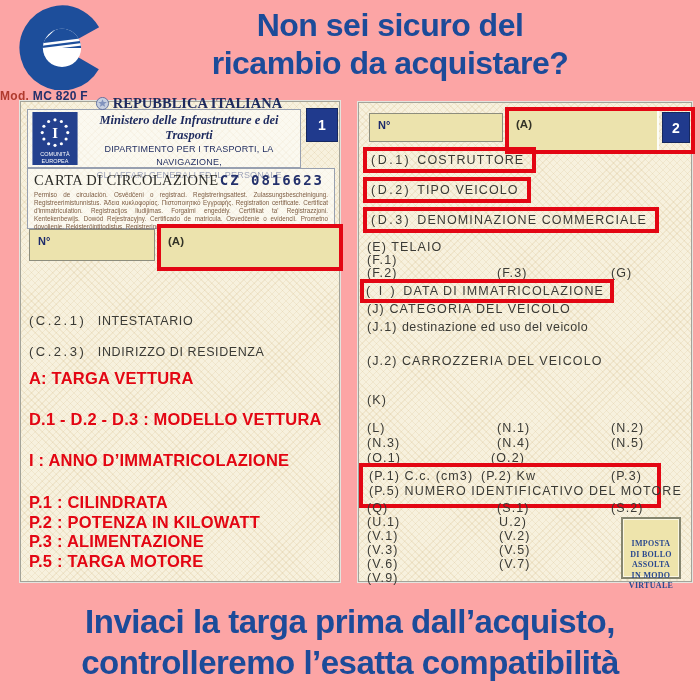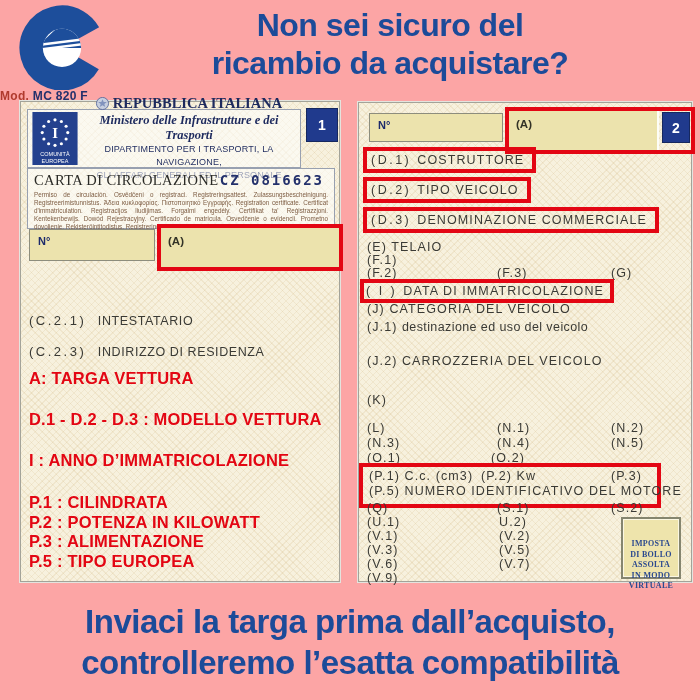--- a/index.html
+++ b/index.html
@@ -179,21 +179,21 @@
       <span class="row-code">(C.2.3)</span>
       <span class="row-label">INDIRIZZO DI RESIDENZA</span>
     </div>
 
     <div class="abs annotation" style="top:267px">A: TARGA VETTURA</div>
     <div class="abs annotation" style="top:308px">D.1 - D.2 - D.3 : MODELLO VETTURA</div>
     <div class="abs annotation" style="top:349px">I : ANNO D’IMMATRICOLAZIONE</div>
     <div class="abs annotation" style="top:391px">P.1 : CILINDRATA</div>
     <div class="abs annotation" style="top:411px">P.2 : POTENZA IN KILOWATT</div>
     <div class="abs annotation" style="top:430px">P.3 : ALIMENTAZIONE</div>
-    <div class="abs annotation" style="top:450px">P.5 :  TIPO EUROPEA</div>
+    <div class="abs annotation" style="top:450px">P.5 :  TARGA MOTORE</div>
   </div>
 
   <div class="abs panel panel-right">
 
     <div class="abs field-yellow n-box-right">
       <span class="n-label">N°</span>
     </div>
 
     <div class="abs red-frame a-frame">
       <div class="a2-field">

